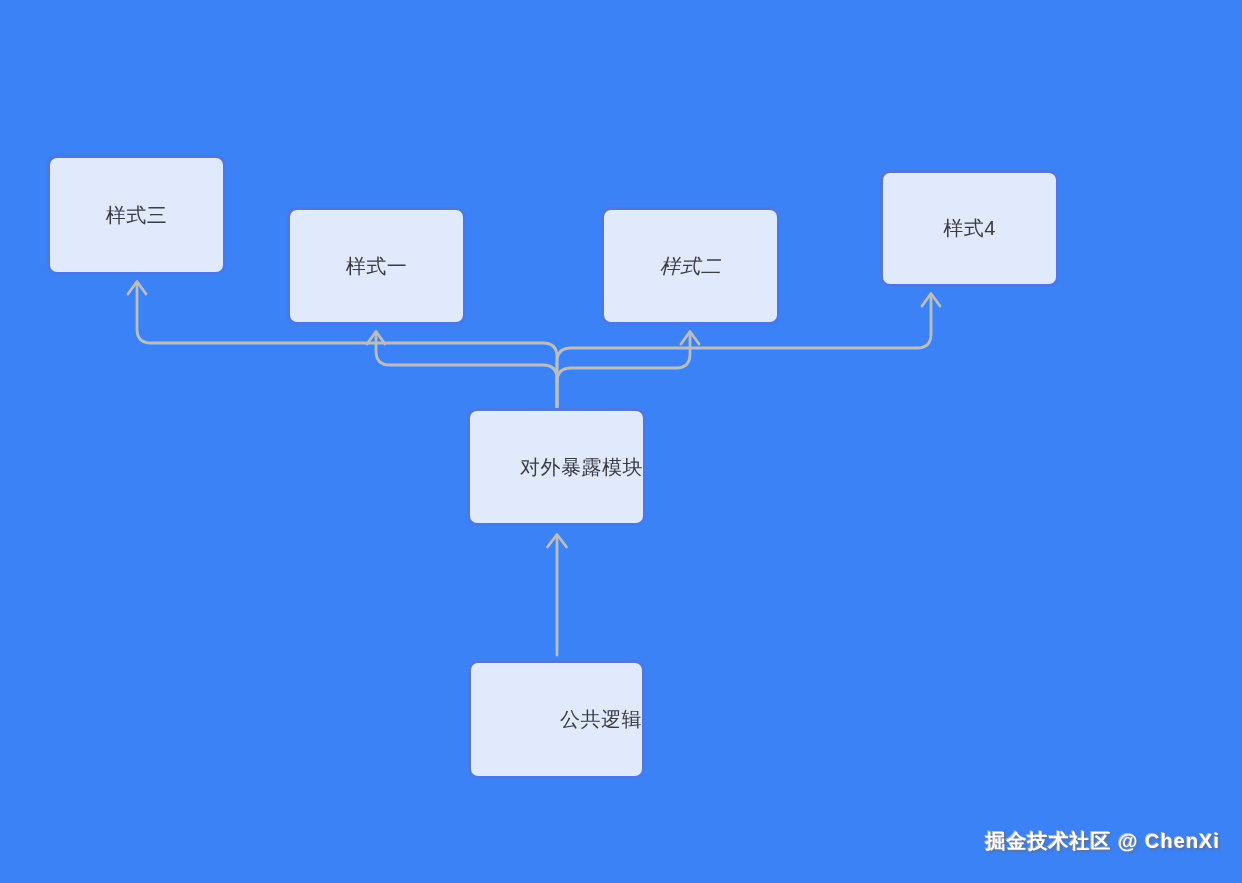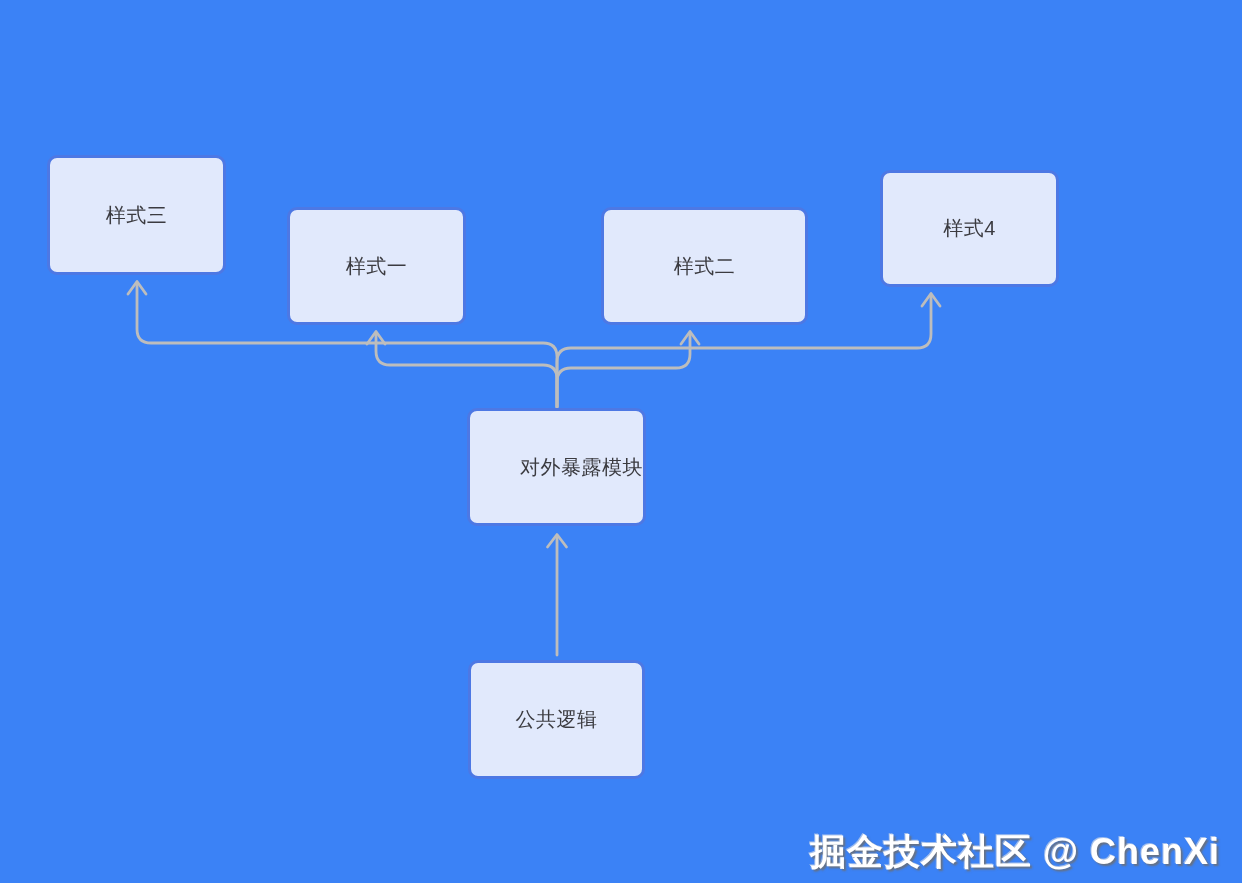--- a/index.html
+++ b/index.html
@@ -33,29 +33,29 @@
     justify-content: center;
   }
   .node-label {
     color: #3b3b40;
     font-size: 20px;
     letter-spacing: 0.5px;
     white-space: nowrap;
   }
   .node-style3   { left: 47px;  top: 155px; width: 179px; height: 120px; }
   .node-style1   { left: 287px; top: 207px; width: 179px; height: 118px; align-items: center; }
-  .node-style2   { left: 601px; top: 207px; width: 207px; height: 118px; }
+  .node-style2   { left: 601px; top: 207px; width: 179px; height: 118px; font-style: italic; }
   .node-style4   { left: 842px; top: 170px; width: 179px; height: 117px; margin-left: 38px; }
   .node-expose   { left: 467px; top: 408px; width: 179px; height: 118px; justify-content: flex-end; }
-  .node-common   { left: 468px; top: 660px; width: 177px; height: 119px; }
+  .node-common   { left: 468px; top: 660px; width: 177px; height: 119px; justify-content: flex-end; }
   .watermark {
     position: absolute;
     right: 22px;
     top: 828px;
-    font-size: 36px;
+    font-size: 20px;
     font-weight: bold;
     letter-spacing: 1px;
     color: #ffffff;
     text-shadow: 2px 2px 2px rgba(110,110,110,0.85), -1px -1px 0 rgba(230,230,230,0.6);
     white-space: nowrap;
   }
 </style>
 </head>
 <body>
 

